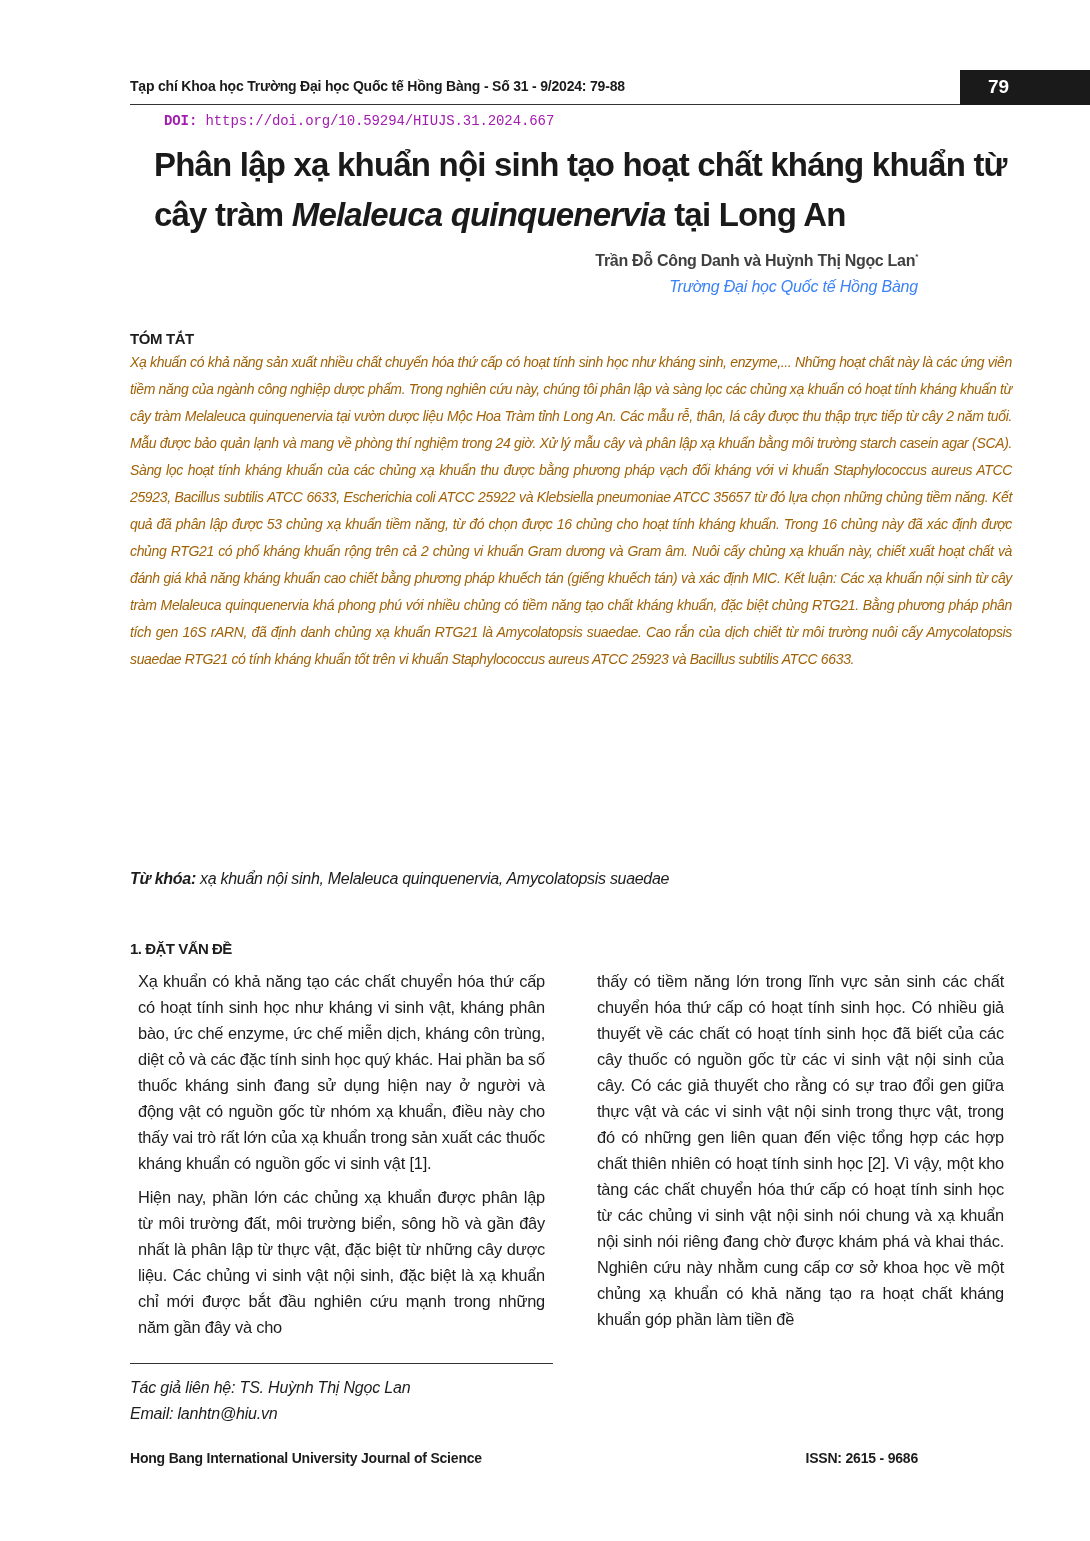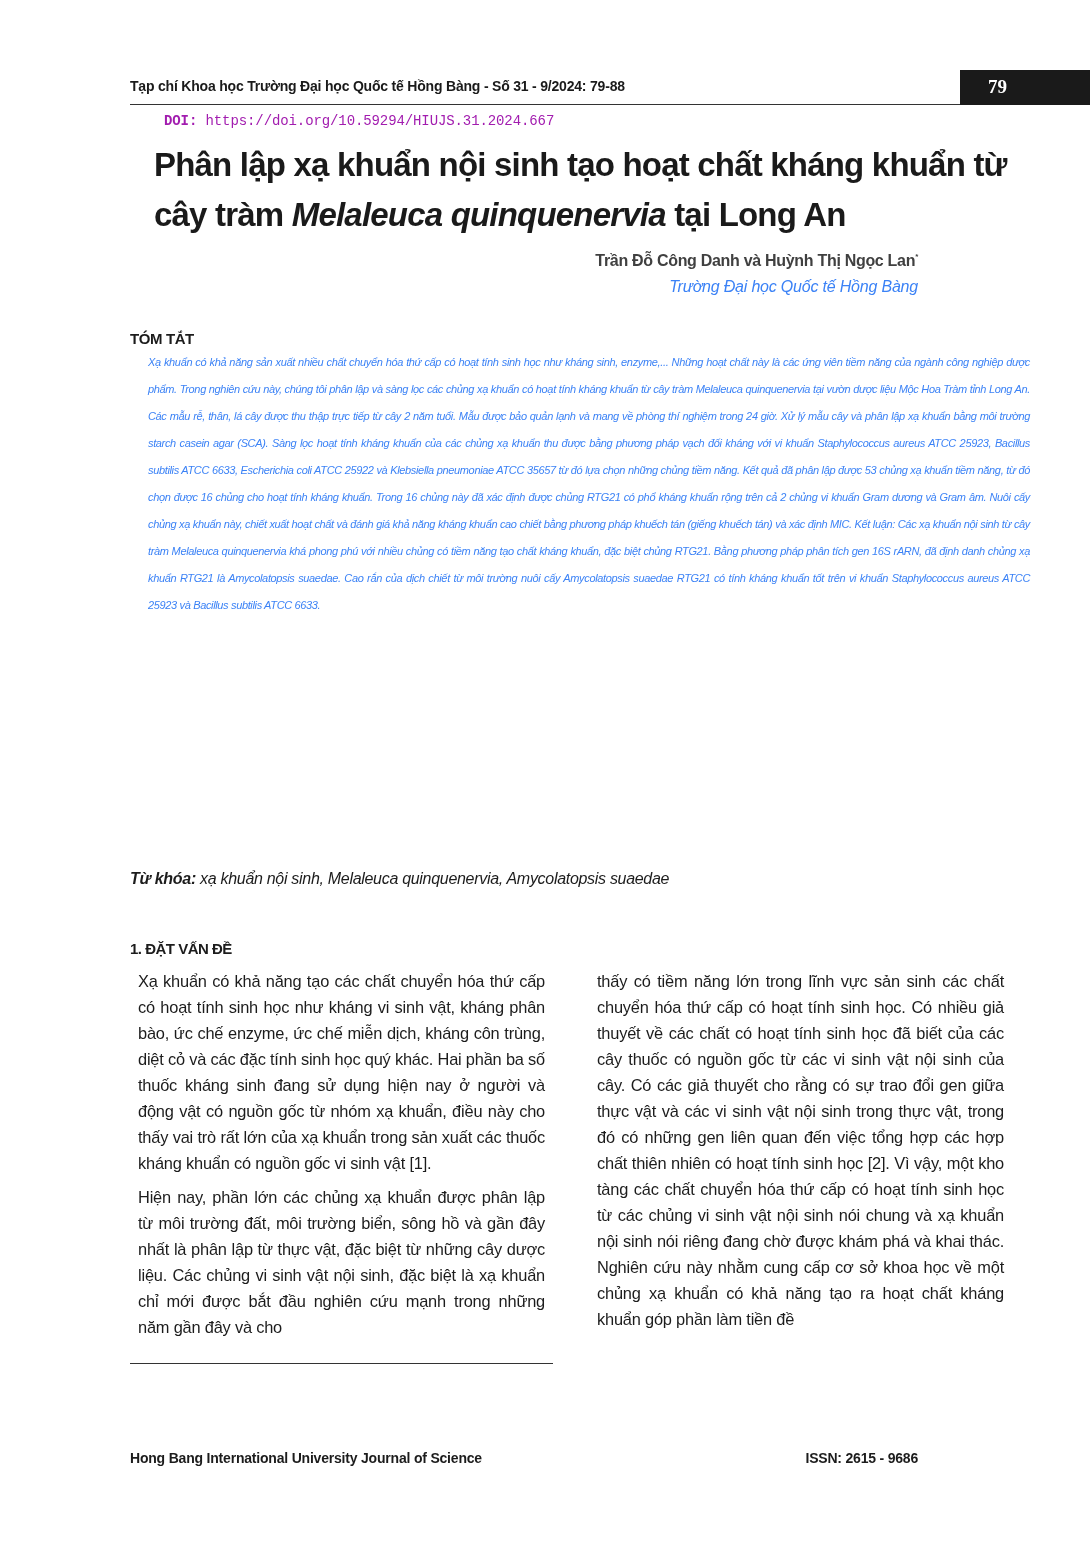--- a/index.html
+++ b/index.html
@@ -2,36 +2,36 @@
 <html><head>
 <meta charset="utf-8">
 <style>
   html, body { margin: 0; padding: 0; background: #ffffff; }
   body { width: 1090px; height: 1541px; position: relative; overflow: hidden; color: #1c1c1c; }
   .page { position: absolute; left: 0; top: 0; width: 998px; height: 1541px; }
 
   
   .run-head { position: absolute; left: 130px; top: 78px; font-family: "Liberation Sans", sans-serif; font-weight: bold; font-size: 14px; letter-spacing: -0.2px; color: #1a1a1a; }
   .head-rule { position: absolute; left: 130px; top: 104px; width: 830px; height: 1px; background: #333; }
-  .page-box { position: absolute; left: 960px; top: 70px; width: 130px; height: 35px; background: #1a1a1a; color: #fff; font-family: Liberation Serif, serif; font-weight: bold; font-size: 19px; }
+  .page-box { position: absolute; left: 960px; top: 70px; width: 130px; height: 35px; background: #1a1a1a; color: #fff; font-family: Liberation Sans, sans-serif; font-weight: bold; font-size: 19px; }
   .page-box span { position: absolute; left: 28px; top: 6px; }
   .doi { position: absolute; left: 130px; top: 113px; font-family: Liberation Mono, monospace; font-size: 14px; color: #a21caf; letter-spacing: -0.1px; margin-left: 34px; }
   .doi b { font-weight: bold; }
 
   
   .title { position: absolute; left: 130px; top: 140px; width: 900px; font-family: "Liberation Sans", sans-serif; font-weight: bold; font-size: 33px; line-height: 50px; letter-spacing: -0.8px; color: #1a1a1a; margin-left: 24px; }
   .title .it { font-style: italic; }
 
   .authors { position: absolute; right: 80px; top: 252px; font-family: "Liberation Sans", sans-serif; font-weight: bold; font-size: 16px; letter-spacing: -0.3px; text-align: left; color: #404040; }
   .authors sup { font-size: 8px; vertical-align: top; }
   .affil { position: absolute; right: 80px; top: 278px; font-family: "Liberation Sans", sans-serif; font-style: italic; font-size: 16px; letter-spacing: -0.2px; text-align: right; color: #3b82f6; }
 
   
   .abs-head { position: absolute; left: 130px; top: 330px; font-family: "Liberation Sans", sans-serif; font-weight: bold; font-size: 15px; letter-spacing: -0.4px; }
-  .abs-body { position: absolute; left: 148px; top: 349px; width: 882px; font-family: "Liberation Sans", sans-serif; font-style: italic; font-size: 11px; line-height: 27px; text-align: justify; letter-spacing: -0.35px; color: #3b82f6; }
+  .abs-body { position: absolute; left: 130px; top: 349px; width: 882px; font-family: "Liberation Sans", sans-serif; font-style: italic; font-size: 14px; line-height: 27px; text-align: justify; letter-spacing: -0.35px; color: #a16207; }
 
   .keywords { position: absolute; left: 130px; top: 870px; font-family: "Liberation Sans", sans-serif; font-size: 16px; letter-spacing: -0.3px; font-style: italic; }
   .keywords b { font-weight: bold; }
 
   .sec-head { position: absolute; left: 130px; top: 940px; font-family: "Liberation Sans", sans-serif; font-weight: bold; font-size: 15px; letter-spacing: -0.5px; }
 
   .col { position: absolute; width: 423px; font-family: "Liberation Sans", sans-serif; font-size: 16.4px; line-height: 26px; text-align: justify; letter-spacing: -0.2px; color: #1c1c1c; }
   .col p { margin: 8px; }
   .col-left { left: 130px; top: 960px; }
   .col-left p + p { margin-top: 8px; }
@@ -78,17 +78,21 @@
   <div class="col col-left">
     <p>Xạ khuẩn có khả năng tạo các chất chuyển hóa thứ cấp có hoạt tính sinh học như kháng vi sinh vật, kháng phân bào, ức chế enzyme, ức chế miễn dịch, kháng côn trùng, diệt cỏ và các đặc tính sinh học quý khác. Hai phần ba số thuốc kháng sinh đang sử dụng hiện nay ở người và động vật có nguồn gốc từ nhóm xạ khuẩn, điều này cho thấy vai trò rất lớn của xạ khuẩn trong sản xuất các thuốc kháng khuẩn có nguồn gốc vi sinh vật [1].</p>
     <p>Hiện nay, phần lớn các chủng xạ khuẩn được phân lập từ môi trường đất, môi trường biển, sông hồ và gần đây nhất là phân lập từ thực vật, đặc biệt từ những cây dược liệu. Các chủng vi sinh vật nội sinh, đặc biệt là xạ khuẩn chỉ mới được bắt đầu nghiên cứu mạnh trong những năm gần đây và cho</p>
   </div>
 
   <div class="col col-right">
     <p>thấy có tiềm năng lớn trong lĩnh vực sản sinh các chất chuyển hóa thứ cấp có hoạt tính sinh học. Có nhiều giả thuyết về các chất có hoạt tính sinh học đã biết của các cây thuốc có nguồn gốc từ các vi sinh vật nội sinh của cây. Có các giả thuyết cho rằng có sự trao đổi gen giữa thực vật và các vi sinh vật nội sinh trong thực vật, trong đó có những gen liên quan đến việc tổng hợp các hợp chất thiên nhiên có hoạt tính sinh học [2]. Vì vậy, một kho tàng các chất chuyển hóa thứ cấp có hoạt tính sinh học từ các chủng vi sinh vật nội sinh nói chung và xạ khuẩn nội sinh nói riêng đang chờ được khám phá và khai thác. Nghiên cứu này nhằm cung cấp cơ sở khoa học về một chủng xạ khuẩn có khả năng tạo ra hoạt chất kháng khuẩn góp phần làm tiền đề</p>
   </div>
 
   <div class="foot-rule"></div>
+  <div class="corr">
+    <div>Tác giả liên hệ: TS. Huỳnh Thị Ngọc Lan</div>
+    <div>Email: lanhtn@hiu.vn</div>
+  </div>
 
   <div class="footer-left">Hong Bang International University Journal of Science</div>
   <div class="footer-right">ISSN: 2615 - 9686</div>
 
 </div>
 
 </body></html>

